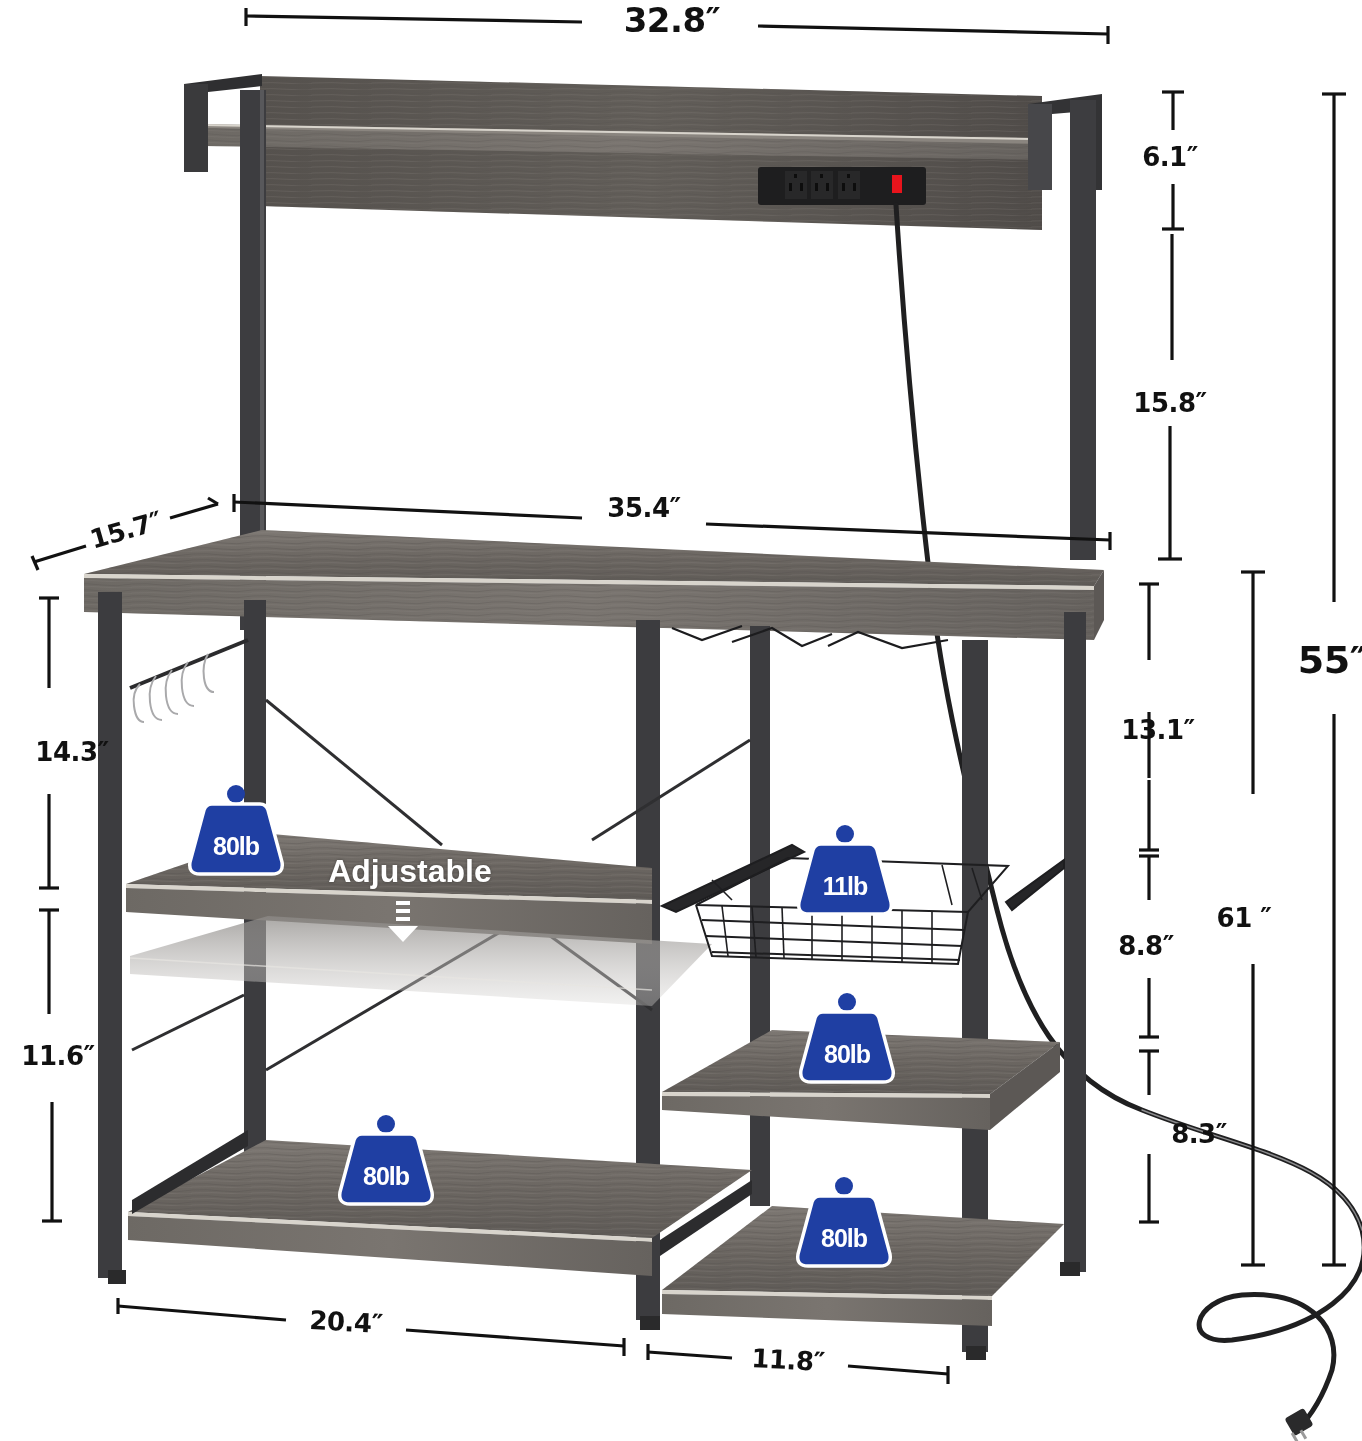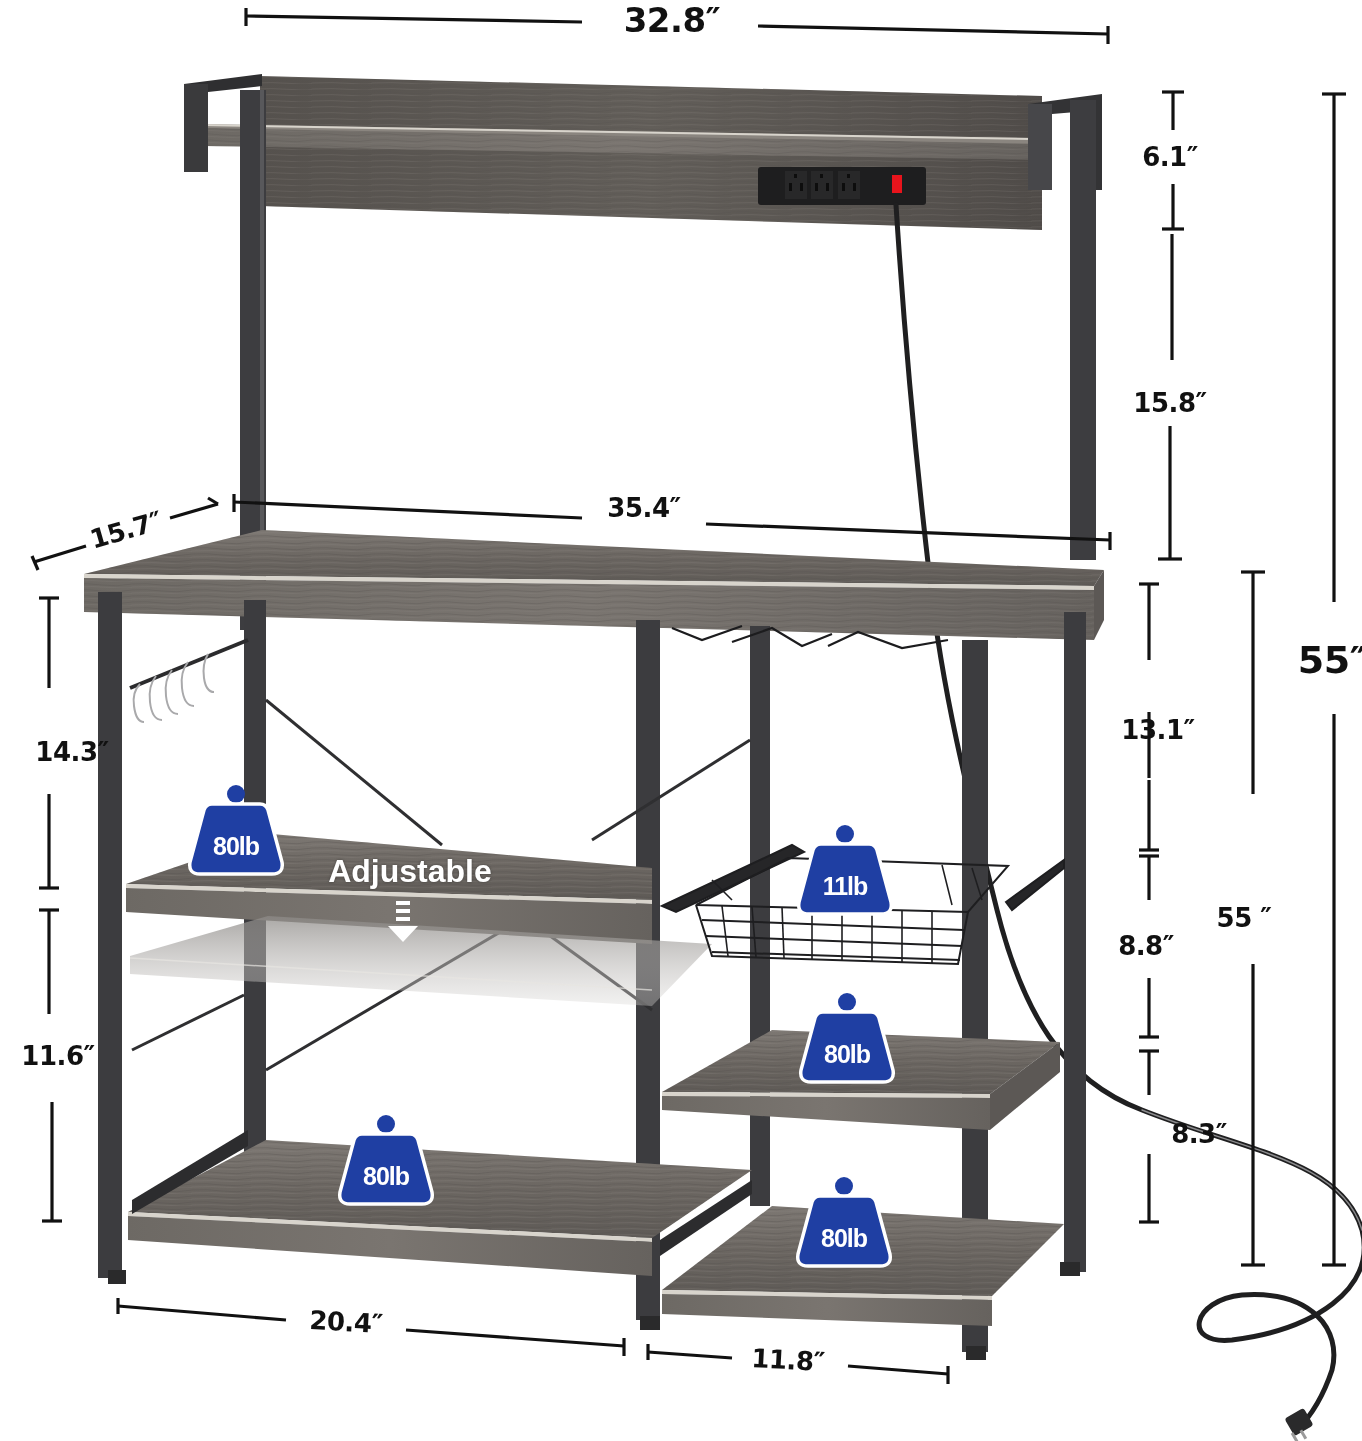--- a/index.html
+++ b/index.html
@@ -294,21 +294,21 @@
 
   <div class="dim-label dim-lg" style="left:660px;top:20px;">32.8″</div>
   <div class="dim-label dim-md" style="left:1158px;top:157px;">6.1″</div>
   <div class="dim-label dim-md" style="left:1158px;top:403px;">15.8″</div>
   <div class="dim-label dim-md" style="left:114px;top:530px;transform:translate(-50%,-50%) rotate(-16deg);">15.7″</div>
   <div class="dim-label dim-md" style="left:632px;top:508px;">35.4″</div>
   <div class="dim-label dim-xl" style="left:1320px;top:660px;">55″</div>
   <div class="dim-label dim-md" style="left:1146px;top:730px;">13.1″</div>
   <div class="dim-label dim-md" style="left:1134px;top:946px;">8.8″</div>
   <div class="dim-label dim-md" style="left:1140px;top:1134px;margin-left:47px;">8.3″</div>
-  <div class="dim-label dim-md" style="left:1232px;top:918px;">55 ″</div>
+  <div class="dim-label dim-md" style="left:1232px;top:918px;">61 ″</div>
   <div class="dim-label dim-md" style="left:40px;top:752px;margin-left:20px;">14.3″</div>
   <div class="dim-label dim-md" style="left:46px;top:1056px;">11.6″</div>
   <div class="dim-label dim-md" style="left:334px;top:1322px;transform:translate(-50%,-50%) rotate(3deg);">20.4″</div>
   <div class="dim-label dim-md" style="left:776px;top:1360px;transform:translate(-50%,-50%) rotate(3deg);">11.8″</div>
 
   <div class="adjust-label" style="left:398px;top:871px;">Adjustable</div>
 
 
 
   <div class="badge" style="left:224px;top:784px;">

